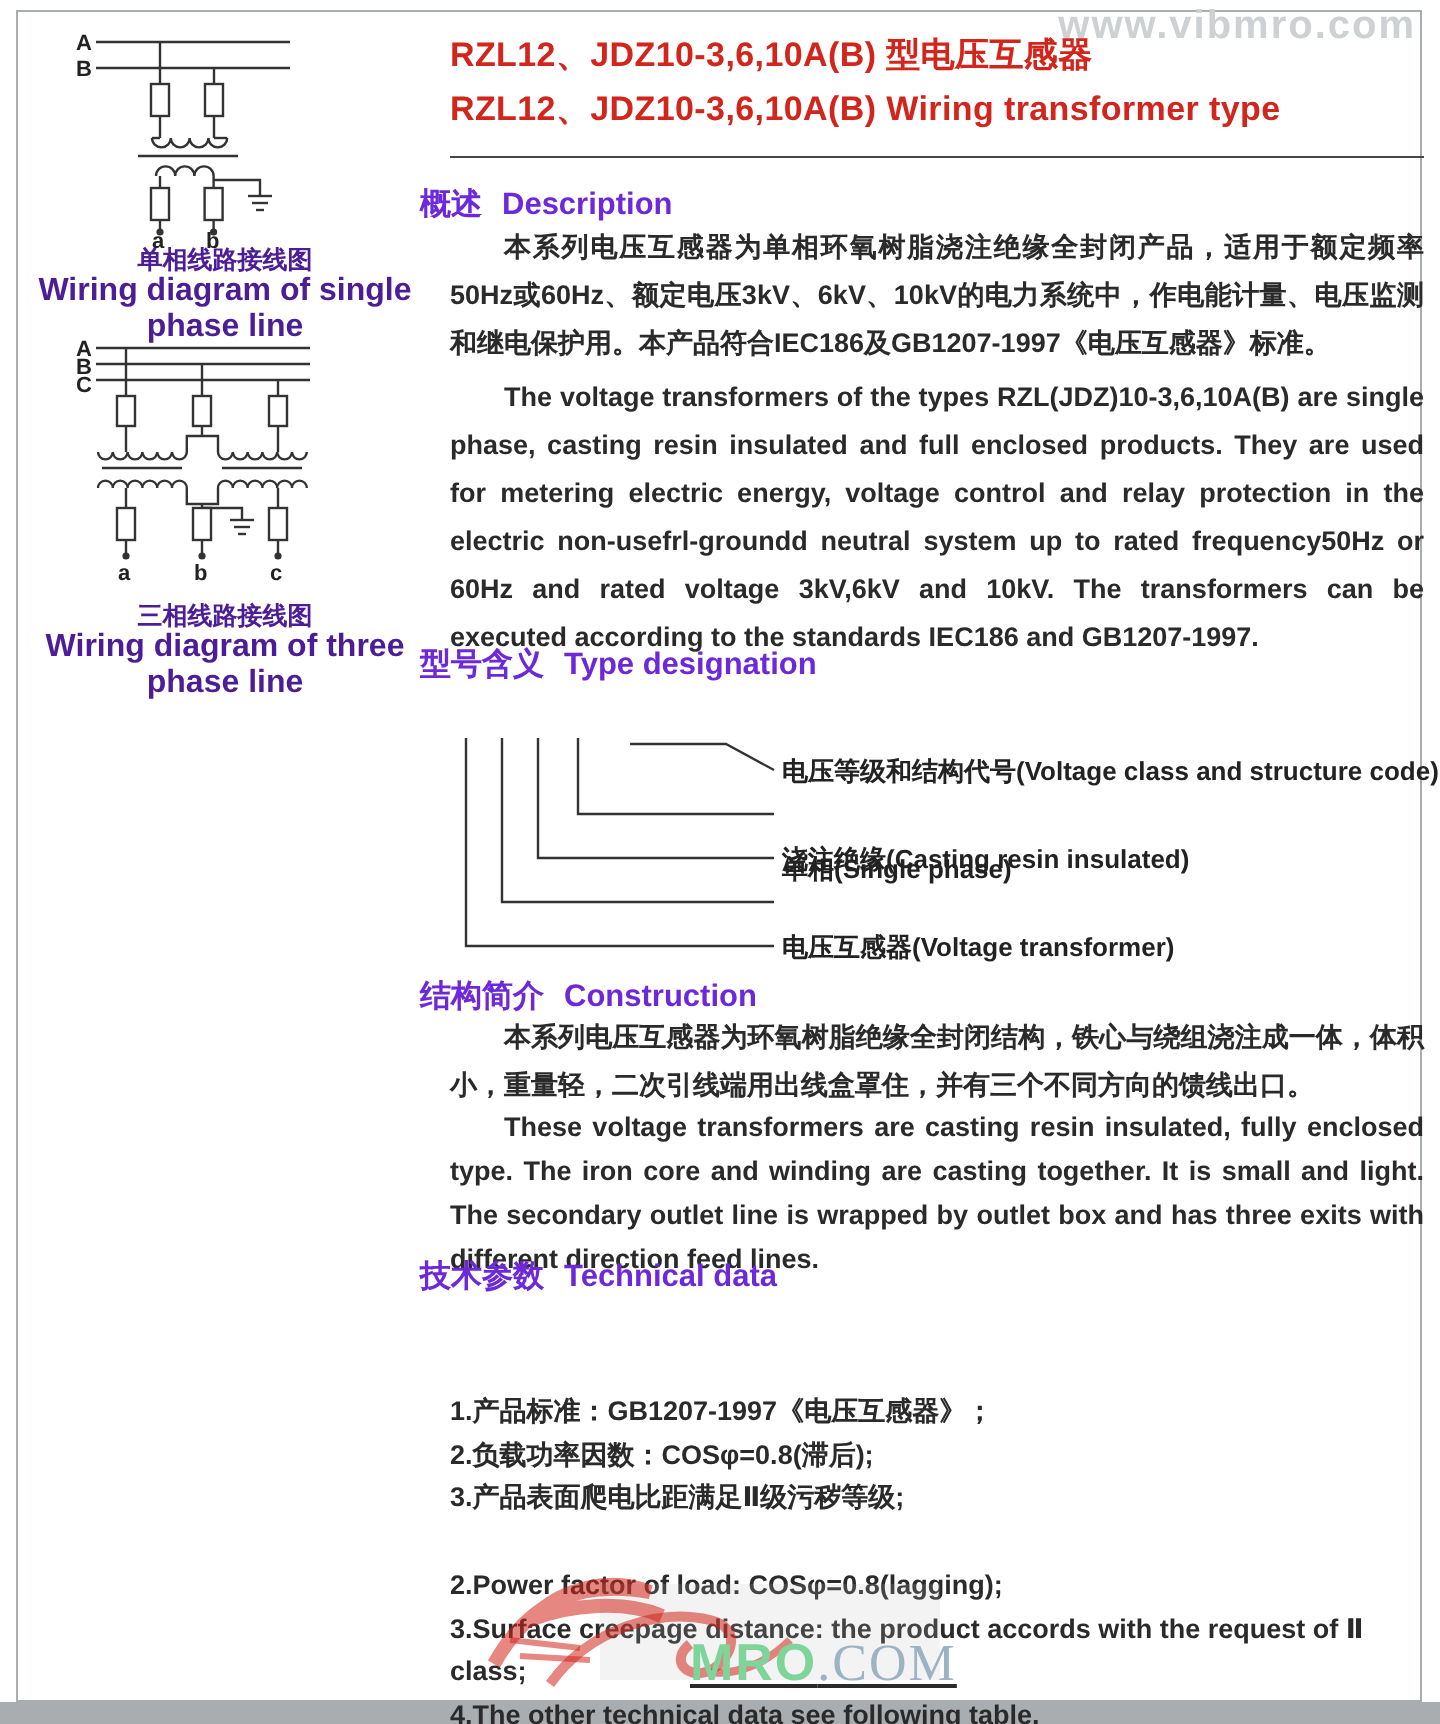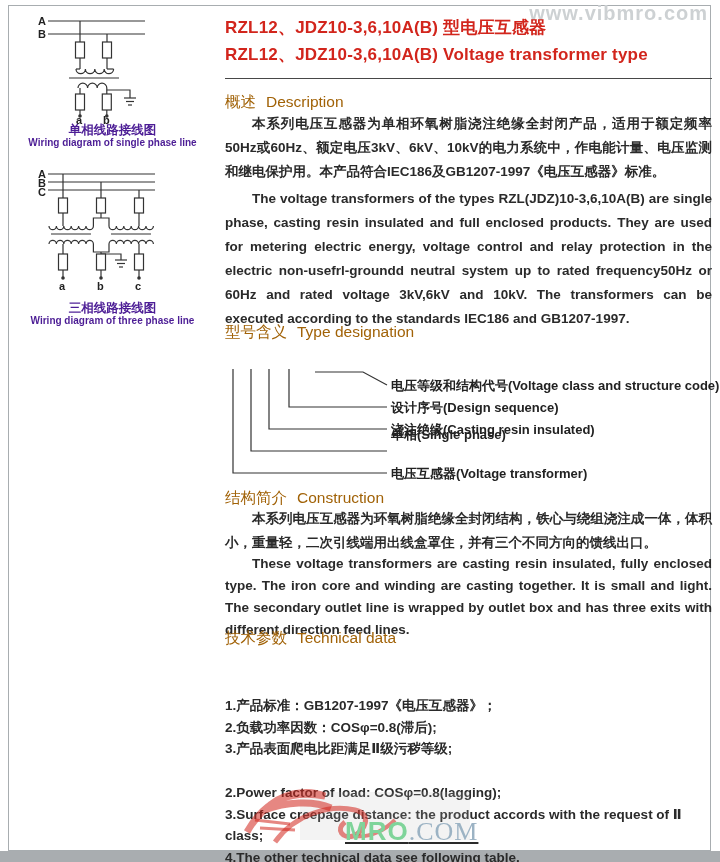--- a/index.html
+++ b/index.html
@@ -17,36 +17,36 @@
   .bottom-strip{
     position:absolute;left:0;bottom:0;width:720px;height:11px;
     background:#a9adb0;
   }
   .wm-top{
     position:absolute;top:2px;right:12px;
     font-size:20px;letter-spacing:1px;color:#cdd1d3;font-weight:bold;
   }
   .title{left:225px;width:487px;font-size:17px;font-weight:bold;color:#d2251c;letter-spacing:.2px;}
   .rule{left:225px;top:78px;width:487px;height:0;border-top:1px solid #474747;}
-  .sec-heading{left:225px;width:487px;font-size:15.5px;font-weight:normal;color:#a16207;}
+  .sec-heading{left:210px;width:487px;font-size:15.5px;font-weight:bold;color:#6d28d9;}
   .sec-heading .en{margin-left:10px;}
   .para{
     left:225px;width:487px;font-size:13.5px;font-weight:bold;
     text-align:justify;line-height:24px;text-indent:2em;
   }
   .tight{line-height:22px;}
   .list{left:225px;width:487px;font-size:13.5px;font-weight:bold;margin-top:43px;}
   .list .li{line-height:21.5px;}
   .hang{padding-left:14px;text-indent:-14px;}
   .diagram-caption{
     left:10px;width:205px;text-align:center;
     color:#4c1d95;font-weight:bold;
   }
   .cap-cn{font-size:12.5px;}
-  .cap-en{font-size:10px;}
+  .cap-en{font-size:16px;}
   svg .wire{stroke:#333;stroke-width:1.2;fill:none;}
   svg .fuse{fill:#fff;stroke:#333;stroke-width:1.2;}
   svg .lbl{font-family:"Liberation Sans","DejaVu Sans",sans-serif;font-size:11px;font-weight:bold;fill:#222;}
   .code-line{
     font-size:17px;font-weight:bold;letter-spacing:1px;color:#222;
   }
   .desig-label{
     position:absolute;left:166px;font-size:13px;font-weight:bold;color:#222;white-space:nowrap;
   }
   .wm-bottom-box{
@@ -141,42 +141,41 @@
   <circle cx="76" cy="112" r="1.8" fill="#333"></circle>
   <circle cx="114" cy="112" r="1.8" fill="#333"></circle>
   <text class="lbl" x="34" y="124">a</text>
   <text class="lbl" x="72" y="124">b</text>
   <text class="lbl" x="110" y="124">c</text>
 </svg>
 <div class="abs diagram-caption cap-cn" style="top:300px">三相线路接线图</div>
 <div class="abs diagram-caption cap-en" style="top:315px">Wiring diagram of three phase line</div>
 
 <div class="abs title" style="top:16px">RZL12、JDZ10-3,6,10A(B) 型电压互感器</div>
-<div class="abs title" style="top:43px">RZL12、JDZ10-3,6,10A(B) Voltage transformer type</div>
+<div class="abs title" style="top:43px">RZL12、JDZ10-3,6,10A(B) Wiring transformer type</div>
 <div class="abs rule"></div>
 
 <div class="abs sec-heading" style="top:92px">
   <span class="cn">概述</span><span class="en">Description</span>
 </div>
 <div class="abs para" style="top:112px">本系列电压互感器为单相环氧树脂浇注绝缘全封闭产品，适用于额定频率50Hz或60Hz、额定电压3kV、6kV、10kV的电力系统中，作电能计量、电压监测和继电保护用。本产品符合IEC186及GB1207-1997《电压互感器》标准。</div>
 <div class="abs para" style="top:187px">The voltage transformers of the types RZL(JDZ)10-3,6,10A(B) are single phase, casting resin insulated and full enclosed products. They are used for metering electric energy, voltage control and relay protection in the electric non-usefrl-groundd neutral system up to rated frequency50Hz or 60Hz and rated voltage 3kV,6kV and 10kV. The transformers can be executed according to the standards IEC186 and GB1207-1997.</div>
 
 <div class="abs sec-heading" style="top:322px">
   <span class="cn">型号含义</span><span class="en">Type designation</span>
 </div>
 <div class="abs" style="left:225px;top:348px;width:487px;height:140px">
   <svg style="position:absolute;left:0;top:0" width="487" height="140" viewBox="0 0 487 140">
     <polyline class="wire" points="90,24 138,24 162,37"></polyline>
     <polyline class="wire" points="64,21 64,59 162,59"></polyline>
     <polyline class="wire" points="44,21 44,81 162,81"></polyline>
     <polyline class="wire" points="26,21 26,103 162,103"></polyline>
     <polyline class="wire" points="8,21 8,125 162,125"></polyline>
   </svg>
   <div class="desig-label" style="top:29px">电压等级和结构代号(Voltage class and structure code)</div>
-  <div class="desig-label" style="top:51px">设计序号(Design sequence)</div>
   <div class="desig-label" style="top:73px">浇注绝缘(Casting resin insulated)</div>
   <div class="desig-label" style="top:78px">单相(Single phase)</div>
   <div class="desig-label" style="top:117px">电压互感器(Voltage transformer)</div>
 </div>
 
 <div class="abs sec-heading" style="top:488px">
   <span class="cn">结构简介</span><span class="en">Construction</span>
 </div>
 <div class="abs para" style="top:507px">本系列电压互感器为环氧树脂绝缘全封闭结构，铁心与绕组浇注成一体，体积小，重量轻，二次引线端用出线盒罩住，并有三个不同方向的馈线出口。</div>
 <div class="abs para tight" style="top:553px">These voltage transformers are casting resin insulated, fully enclosed type. The iron core and winding are casting together. It is small and light. The secondary outlet line is wrapped by outlet box and has three exits with different direction feed lines.</div>

